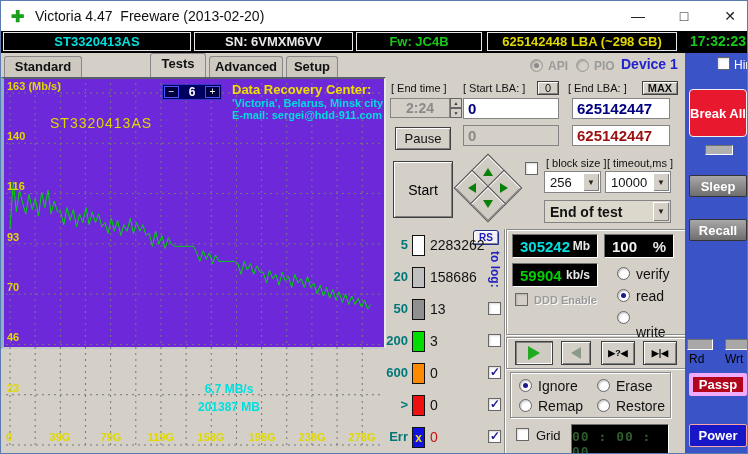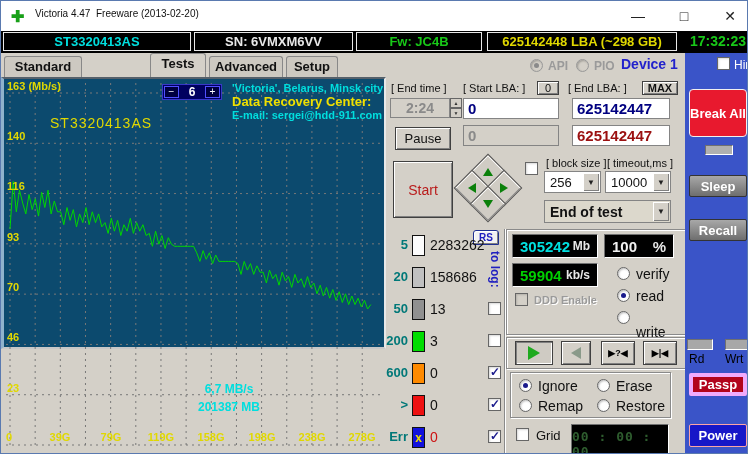--- a/index.html
+++ b/index.html
@@ -3,21 +3,21 @@
 <meta charset="utf-8">
 <style>
   * { margin:0; padding:0; box-sizing:border-box; }
   body { background:#444; font-family:"Liberation Sans", sans-serif; }
   #window { position:relative; width:748px; height:454px; background:#d4d0c8; overflow:hidden;
             border:1px solid #5a7ab0; }
 
   
   #titlebar { position:absolute; left:0; top:0; width:748px; height:30px; background:#ffffff; }
   #app-icon { position:absolute; left:10px; top:6px; font-size:16px; color:#18a018; font-weight:bold; }
-  #title { position:absolute; left:34px; top:7px; font-size:10px; color:#111; white-space:pre; }
+  #title { position:absolute; left:34px; top:7px; font-size:14px; color:#111; white-space:pre; }
   .winbtn { position:absolute; top:4px; width:30px; height:22px; text-align:center; font-size:14px;
             color:#222; line-height:22px; cursor:default; }
   #win-min { left:622px; } #win-max { left:668px; } #win-close { left:714px; }
 
   
   #infobar { position:absolute; left:0; top:30px; width:748px; height:22px; background:#000; }
   .info-box { position:absolute; top:1px; height:19px; border:1px solid #e8e8e8; background:#000;
               display:flex; align-items:center; justify-content:center; font-size:13px; font-weight:bold; }
   #ib-model { left:2px; width:188px; color:#00dede; }
   #ib-serial { left:193px; width:159px; color:#e8e8e8; }
@@ -49,21 +49,21 @@
   #io-api-label { left:547px; } #io-pio-label { left:593px; }
   #device-label { position:absolute; left:620px; top:55px; font-size:14px; font-weight:bold; color:#2222cc; }
 
   .cb { width:13px; height:13px; background:#fff; border:1px solid #666;
         box-shadow:inset 1px 1px 2px rgba(0,0,0,.15); position:absolute; }
   .cb.on::after { content:"✓"; position:absolute; left:1px; top:-2px; font-size:12px;
                   font-weight:bold; color:#1a1a8c; }
   .cb.disabled { background:#d4d0c8; }
 
   
-  #graph { position:absolute; left:0; top:76px; width:385px; height:272px; background:#0c4a6e;
+  #graph { position:absolute; left:0; top:76px; width:385px; height:272px; background:#6d28d9;
            border-top:2px solid #55606a; border-left:3px solid #8fb2cc; border-right:2px solid #e8e8e8;
            border-bottom:2px solid #c8c8c8;padding-left:28px; }
   #chart-svg { position:absolute; left:0; top:0; }
   .ylab { position:absolute; left:3px; font-size:11px; color:#e0d800; font-weight:bold; }
   .xlab { position:absolute; top:352px; width:32px; text-align:center; font-size:11px;
           color:#e0d800; font-weight:bold; }
   #drive-title { position:absolute; left:46px; top:36px; font-size:14px; color:#e0d800; letter-spacing:1px; }
   #zoom-ctl { position:absolute; left:158px; top:5px; width:60px; height:16px; background:#000060;
               border:1px solid #3838c8; display:flex; align-items:center; justify-content:space-between; }
   .zoom-btn { width:15px; height:12px; margin:0 1px; background:#000040; border:1px solid #5050ff;
@@ -102,21 +102,21 @@
   .spin-btns { position:absolute; left:449px; top:97px; width:12px; height:20px; }
   .spin-up, .spin-down { position:absolute; left:0; width:12px; height:10px; background:#d4d0c8;
                   border:1px solid #666; font-size:5px; text-align:center; line-height:8px; color:#333; }
   .spin-up { top:0; } .spin-down { top:10px; }
 
   #inp-startlba  { left:462px; top:97px; width:96px; height:21px; color:#000080; }
   #inp-endlba    { left:571px; top:97px; width:98px; height:21px; color:#000080; }
   #btn-pause     { left:394px; top:126px; width:56px; height:23px; }
   #inp-startlba2 { left:462px; top:124px; width:96px; height:21px; }
   #inp-endlba2   { left:571px; top:124px; width:98px; height:21px; color:#9b1010; }
-  #btn-start     { left:392px; top:160px; width:60px; height:57px; font-size:14px; color:#b91c1c; }
+  #btn-start     { left:392px; top:160px; width:60px; height:57px; font-size:14px; color:#000000; }
 
   #diamond { position:absolute; left:456px; top:156px; width:62px; height:62px; }
   .dia { position:absolute; width:26px; height:26px; background:#d0ccc4; border:1px solid #555;
          box-shadow:inset 1px 1px 0 #fff, inset -1px -1px 0 #888; transform:rotate(45deg); }
   .dia-up{left:18px;top:2px;} .dia-left{left:2px;top:18px;} .dia-right{left:34px;top:18px;} .dia-down{left:18px;top:34px;}
   .tri { position:absolute; left:50%; top:50%; width:0; height:0; }
   .tri-up    { transform:translate(-50%,-50%) rotate(-45deg); border-left:5px solid transparent; border-right:5px solid transparent; border-bottom:8px solid #0a800a; }
   .tri-down  { transform:translate(-50%,-50%) rotate(-45deg); border-left:5px solid transparent; border-right:5px solid transparent; border-top:8px solid #0a800a; }
   .tri-left  { transform:translate(-50%,-50%) rotate(-45deg); border-top:5px solid transparent; border-bottom:5px solid transparent; border-right:8px solid #0a800a; }
   .tri-right { transform:translate(-50%,-50%) rotate(-45deg); border-top:5px solid transparent; border-bottom:5px solid transparent; border-left:8px solid #0a800a; }
@@ -295,22 +295,22 @@
     <span class="xlab" style="left:242px">198G</span>
     <span class="xlab" style="left:292px">238G</span>
     <span class="xlab" style="left:342px">278G</span>
     <span id="drive-title">ST3320413AS</span>
     <div id="zoom-ctl">
       <span class="zoom-btn">−</span>
       <span id="zoom-val">6</span>
       <span class="zoom-btn">+</span>
     </div>
     <div id="banner">
+      <div id="banner-line1">Data Recovery Center:</div>
       <div id="banner-line2">'Victoria', Belarus, Minsk city</div>
-      <div id="banner-line1">Data Recovery Center:</div>
       <div id="banner-line3">E-mail: sergei@hdd-911.com</div>
     </div>
     <span id="overlay-speed" class="overlay">6,7 MB/s</span>
     <span id="overlay-pos" class="overlay">201387 MB</span>
   </div>
 
   <span id="lbl-endtime" class="lbl">[ End time ]</span>
   <span id="lbl-startlba" class="lbl">[ Start LBA: ]</span>
   <div id="btn-zero" class="btn3">0</div>
   <span id="lbl-endlba" class="lbl">[ End LBA: ]</span>

